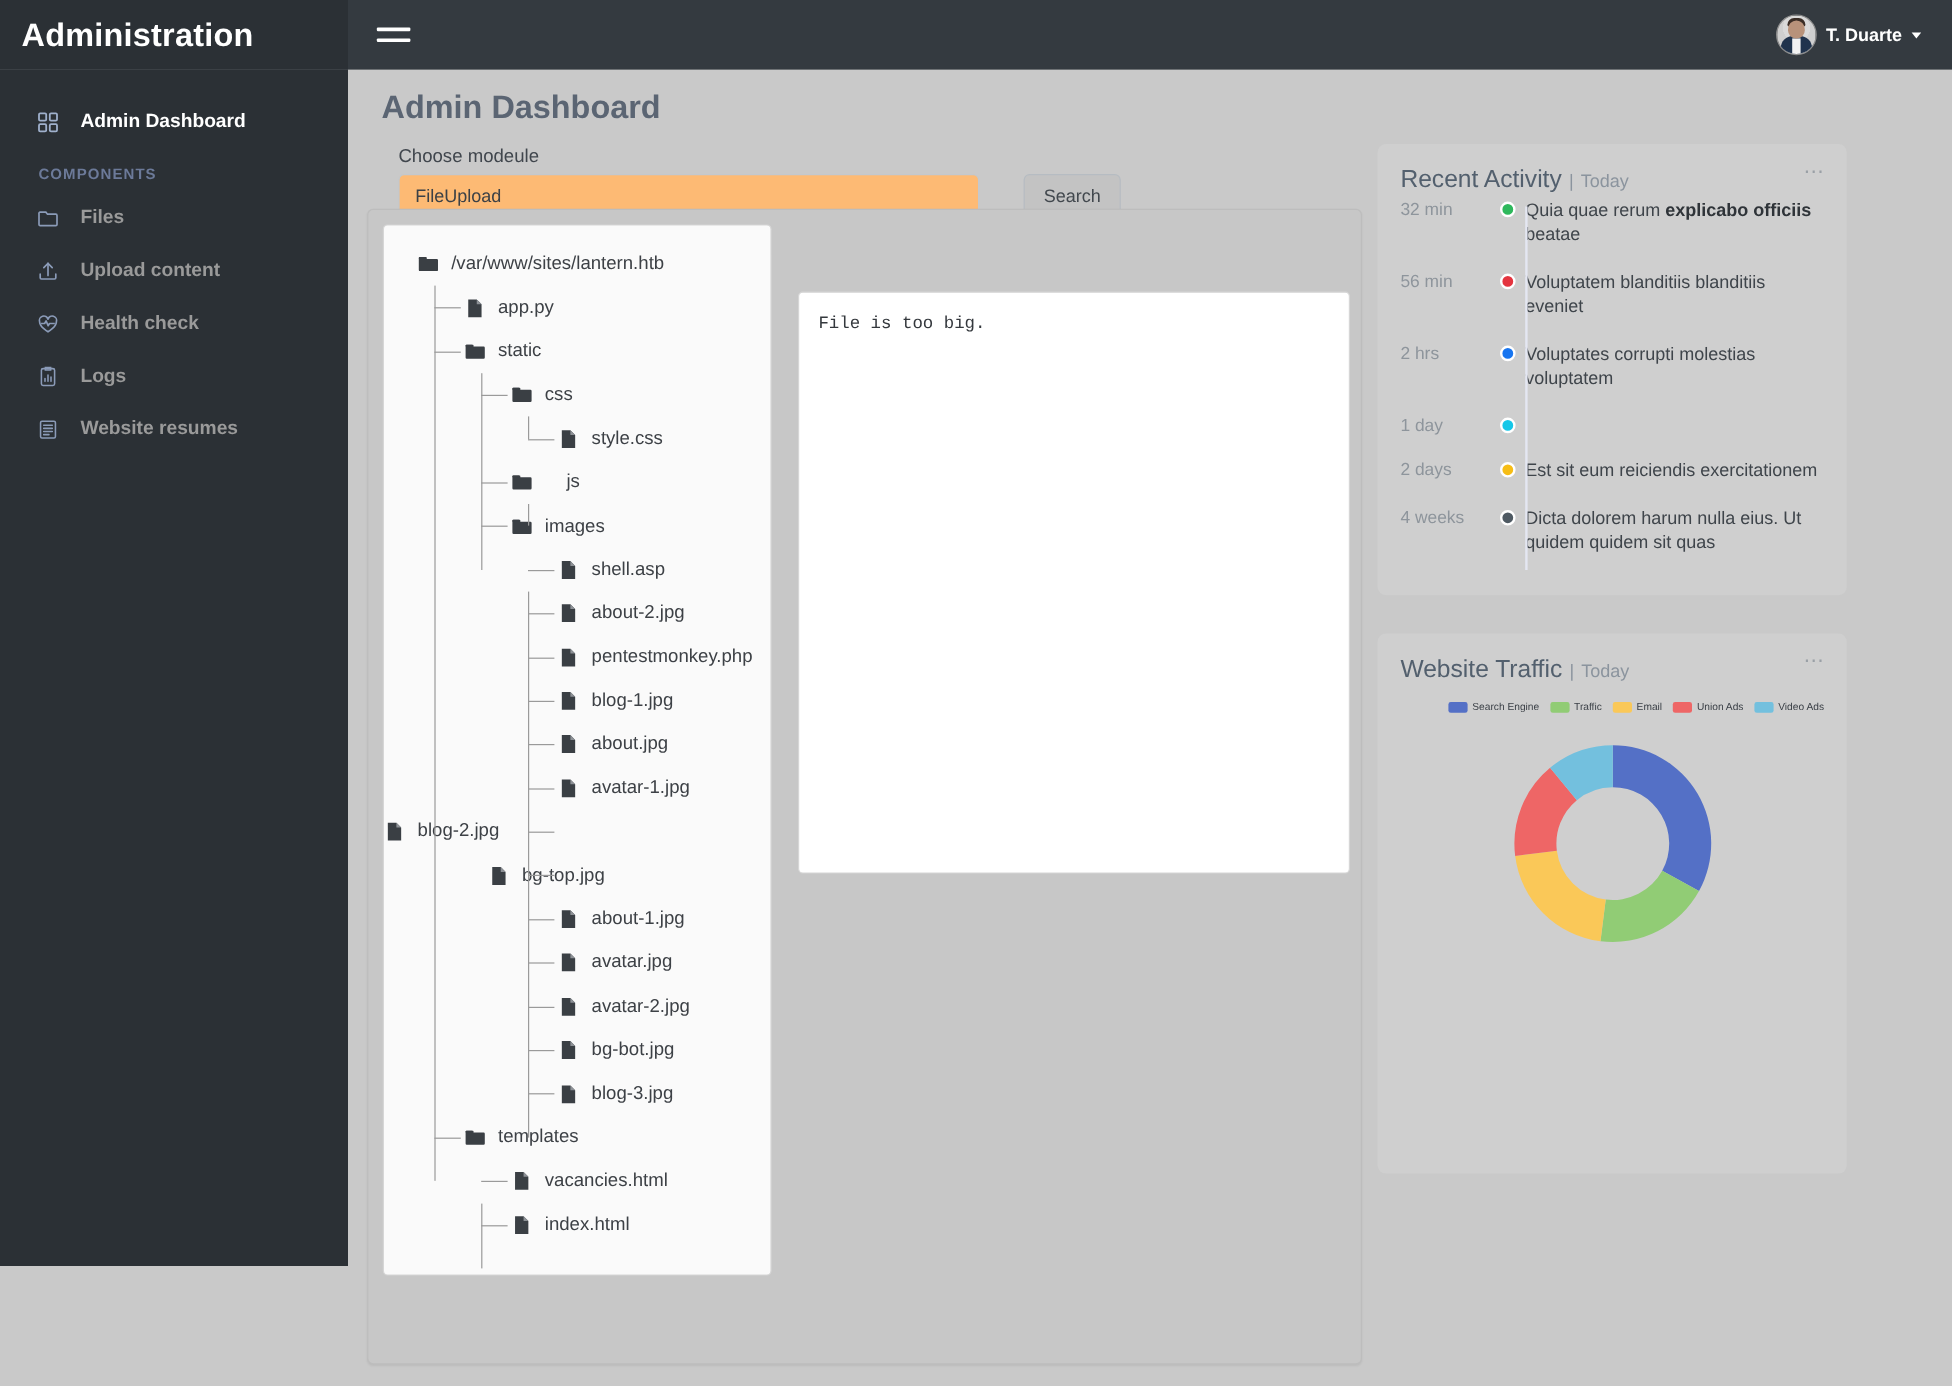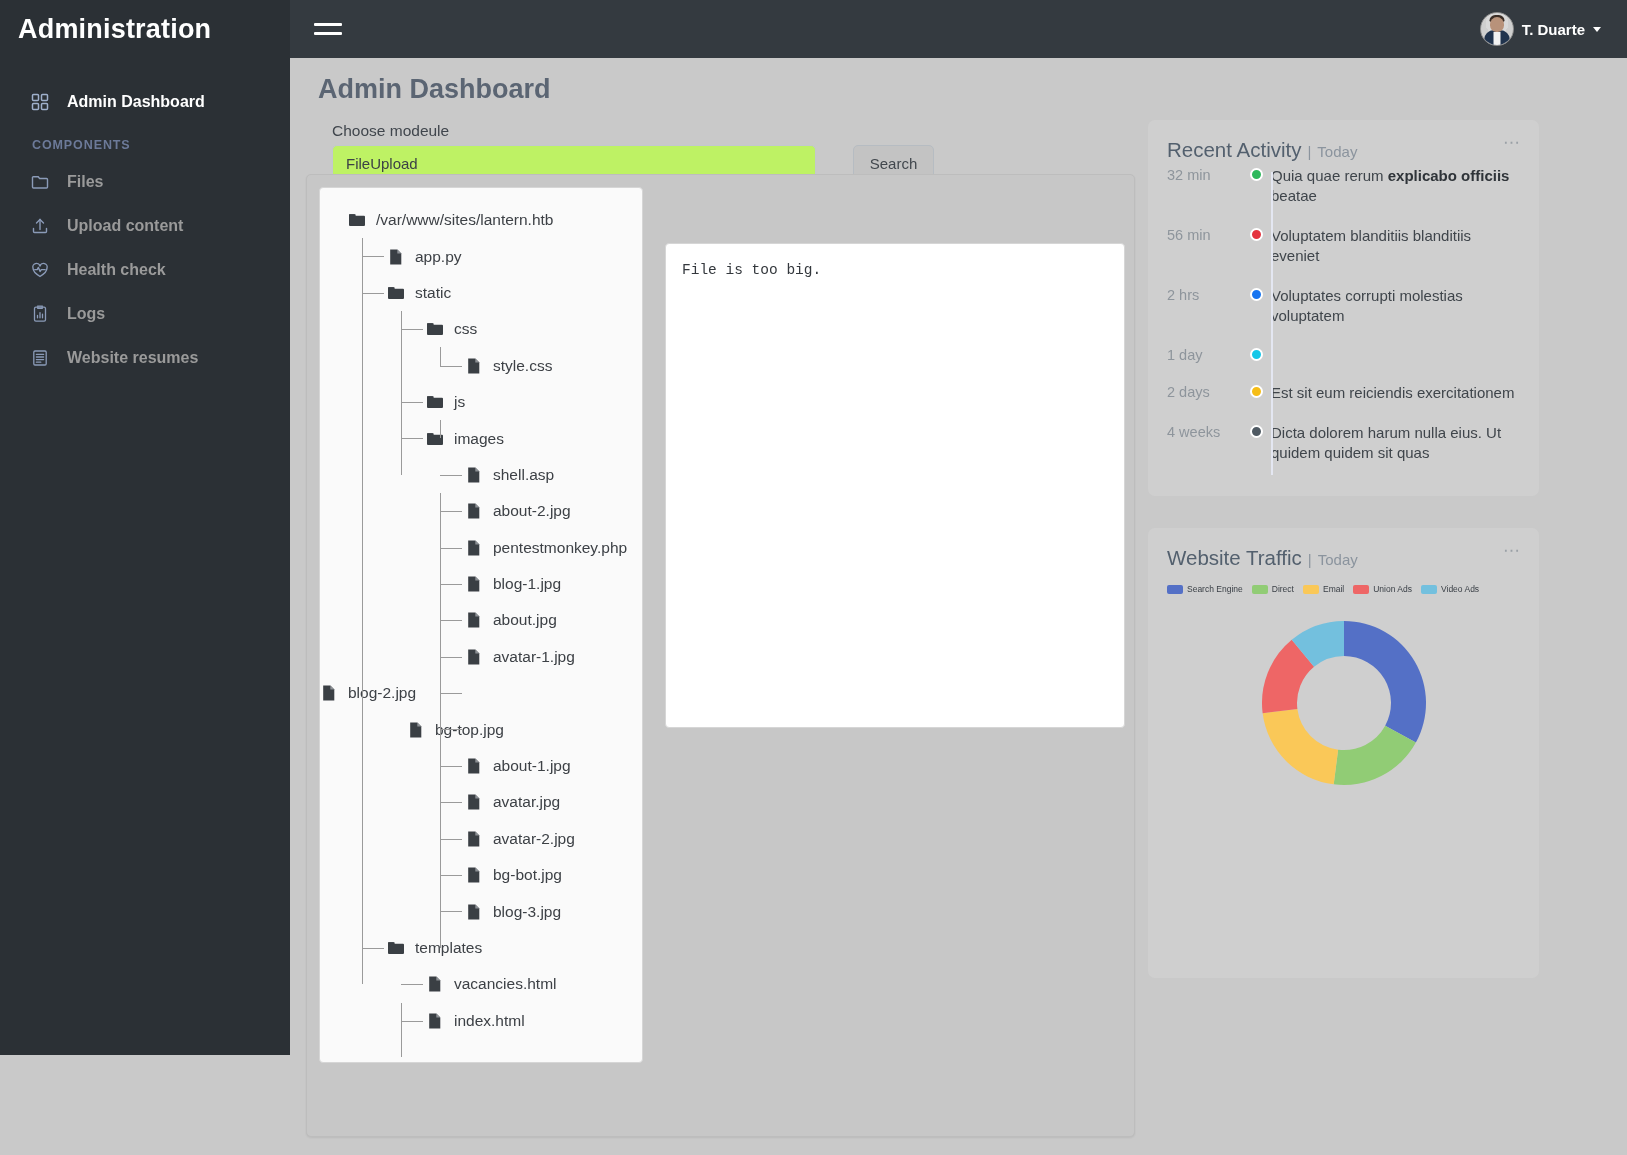--- a/index.html
+++ b/index.html
@@ -111,21 +111,21 @@
 
   
   .search-label {
     position: absolute; left: 42px; top: 64px;
     font-size: 15.5px; color: #40464d;
   }
   .search-input {
     position: absolute; left: 42px; top: 87px;
     width: 484px; height: 36px;
     border: 1px solid #c3c8cd; border-radius: 5px;
-    background: #bef264;
+    background: #fdba74;
     font-size: 15px; color: #3c4146;
     padding: 0 13px;
     font-family: "Liberation Sans", sans-serif;
   }
   .search-btn {
     position: absolute; left: 563px; top: 87px;
     width: 81px; height: 36px;
     border: 1px solid #b6bcc2; border-radius: 5px;
     background: #c3c3c3;
     font-size: 15px; color: #42484e;
@@ -223,21 +223,21 @@
   }
   .act-line {
     position: absolute; left: 104px; top: 6px; bottom: 8px;
     width: 2px; background: #e4e7f2; z-index: 1;
   }
   .act-text { font-size: 15px; color: #3f454b; line-height: 20px; }
   .act-text b { font-weight: bold; color: #2f3439; }
 
   
   .legend {
-    display: flex; justify-content: flex-start; align-items: center;
+    display: flex; justify-content: flex-end; align-items: center;
     gap: 9px; margin-top: 14px;
     flex-wrap: nowrap;
   }
   .legend-item { display: flex; align-items: center; gap: 4px; }
   .legend-swatch { width: 16px; height: 9px; border-radius: 2px; }
   .legend-label { font-size: 8.5px; color: #3b4047; white-space: nowrap; }
   .donut-wrap {
     margin-top: 10px; display: flex; justify-content: center; align-items: center;
   }
 </style>
@@ -375,21 +375,21 @@
           <span class="tname">css</span>
         </div>
         <div class="tree-row" style="padding-left: 145px;">
           <span class="elbow" style="left: 120px; top: 18px;"></span>
           <span class="tree-ico"><svg viewBox="0 0 18 18" width="18" height="18">
               <path fill="#3a3f44" d="M3.2 1.6h7.1l4 4v10.8H3.2z"></path>
               <path fill="#8d9196" d="M10.3 1.6l4 4h-4z"></path>
             </svg></span>
           <span class="tname">style.css</span>
         </div>
-        <div class="tree-row" style="padding-left: 106px;">
+        <div class="tree-row" style="padding-left: 106px; gap: 18px;">
           <span class="elbow" style="left: 81px; top: 18px;"></span>
           <span class="tree-ico"><svg viewBox="0 0 18 18" width="18" height="18">
               <path fill="#3a3f44" d="M1 4.2a1 1 0 011-1h4.4l1.3 1.6H16a1 1 0 011 1v8.1a1 1 0 01-1 1H2a1 1 0 01-1-1z"></path>
               <rect x="1" y="3.2" width="6.6" height="1.6" rx=".5" fill="#3a3f44"></rect>
             </svg></span>
           <span class="tname">js</span>
         </div>
         <div class="tree-row" style="padding-left: 106px;">
           <span class="elbow" style="left: 81px; top: 18px;"></span>
           <span class="tree-ico"><svg viewBox="0 0 18 18" width="18" height="18">
@@ -599,21 +599,21 @@
       <span class="card-sub">Today</span>
     </div>
     <div class="card-dots">⋯</div>
     <div class="legend" id="chart-legend">
         <div class="legend-item">
           <span class="legend-swatch" style="background: rgb(84, 112, 198);"></span>
           <span class="legend-label">Search Engine</span>
         </div>
         <div class="legend-item">
           <span class="legend-swatch" style="background: rgb(145, 204, 117);"></span>
-          <span class="legend-label">Direct</span>
+          <span class="legend-label">Traffic</span>
         </div>
         <div class="legend-item">
           <span class="legend-swatch" style="background: rgb(250, 200, 88);"></span>
           <span class="legend-label">Email</span>
         </div>
         <div class="legend-item">
           <span class="legend-swatch" style="background: rgb(238, 102, 102);"></span>
           <span class="legend-label">Union Ads</span>
         </div>
         <div class="legend-item">

